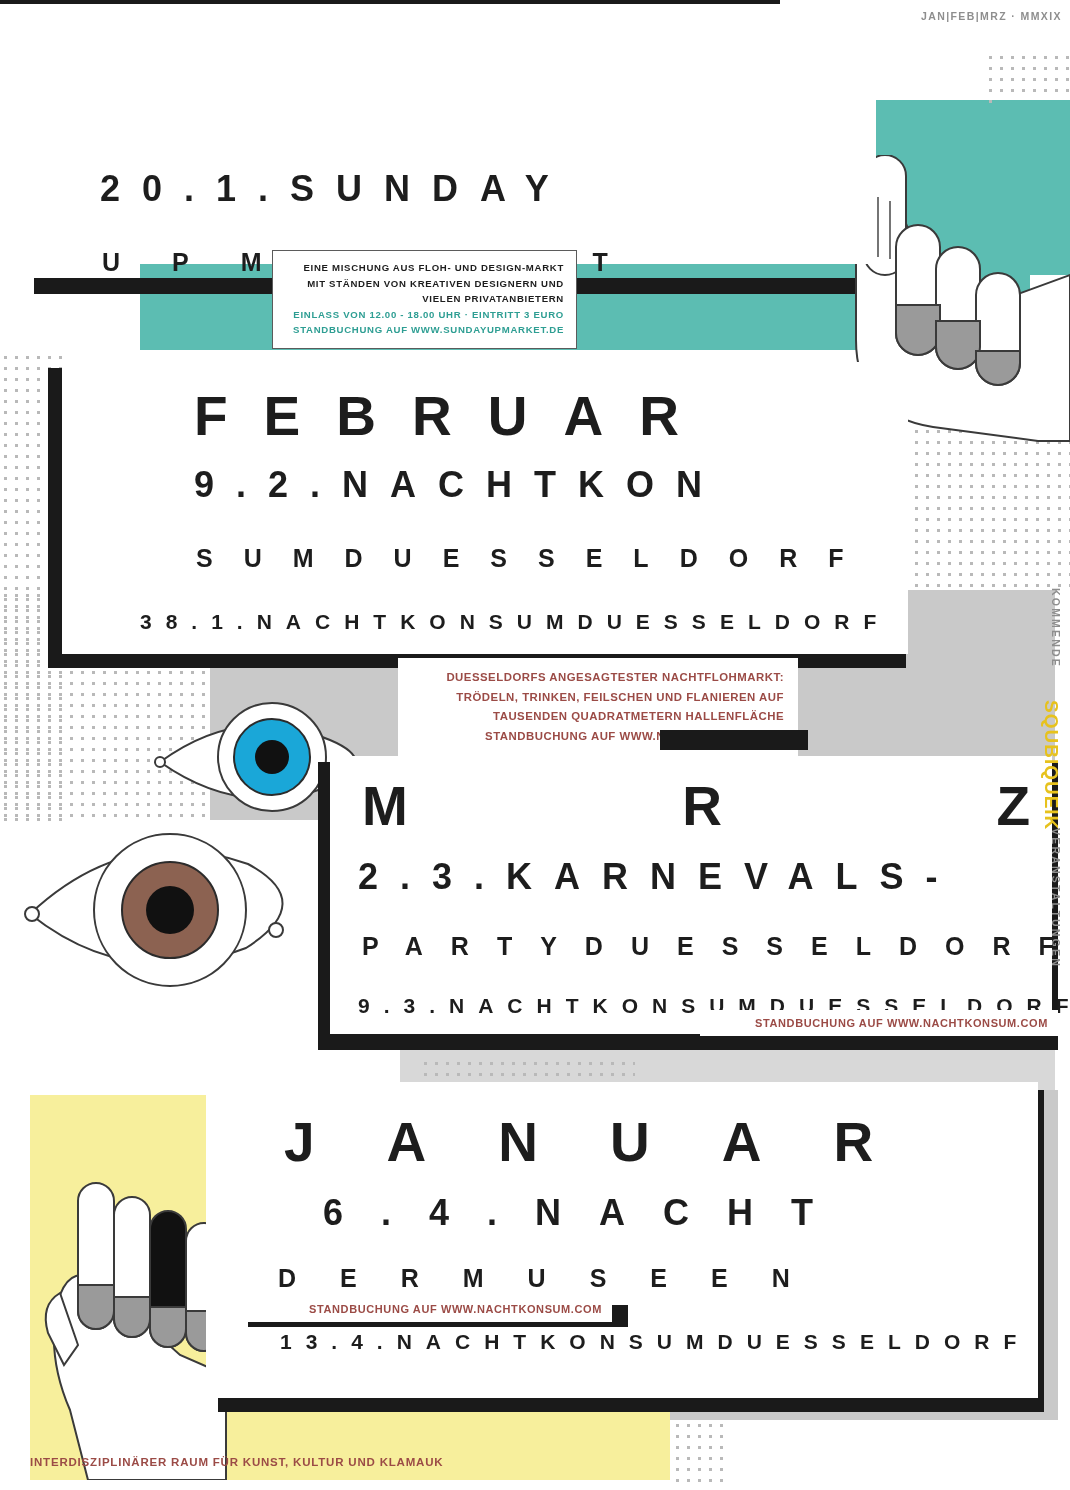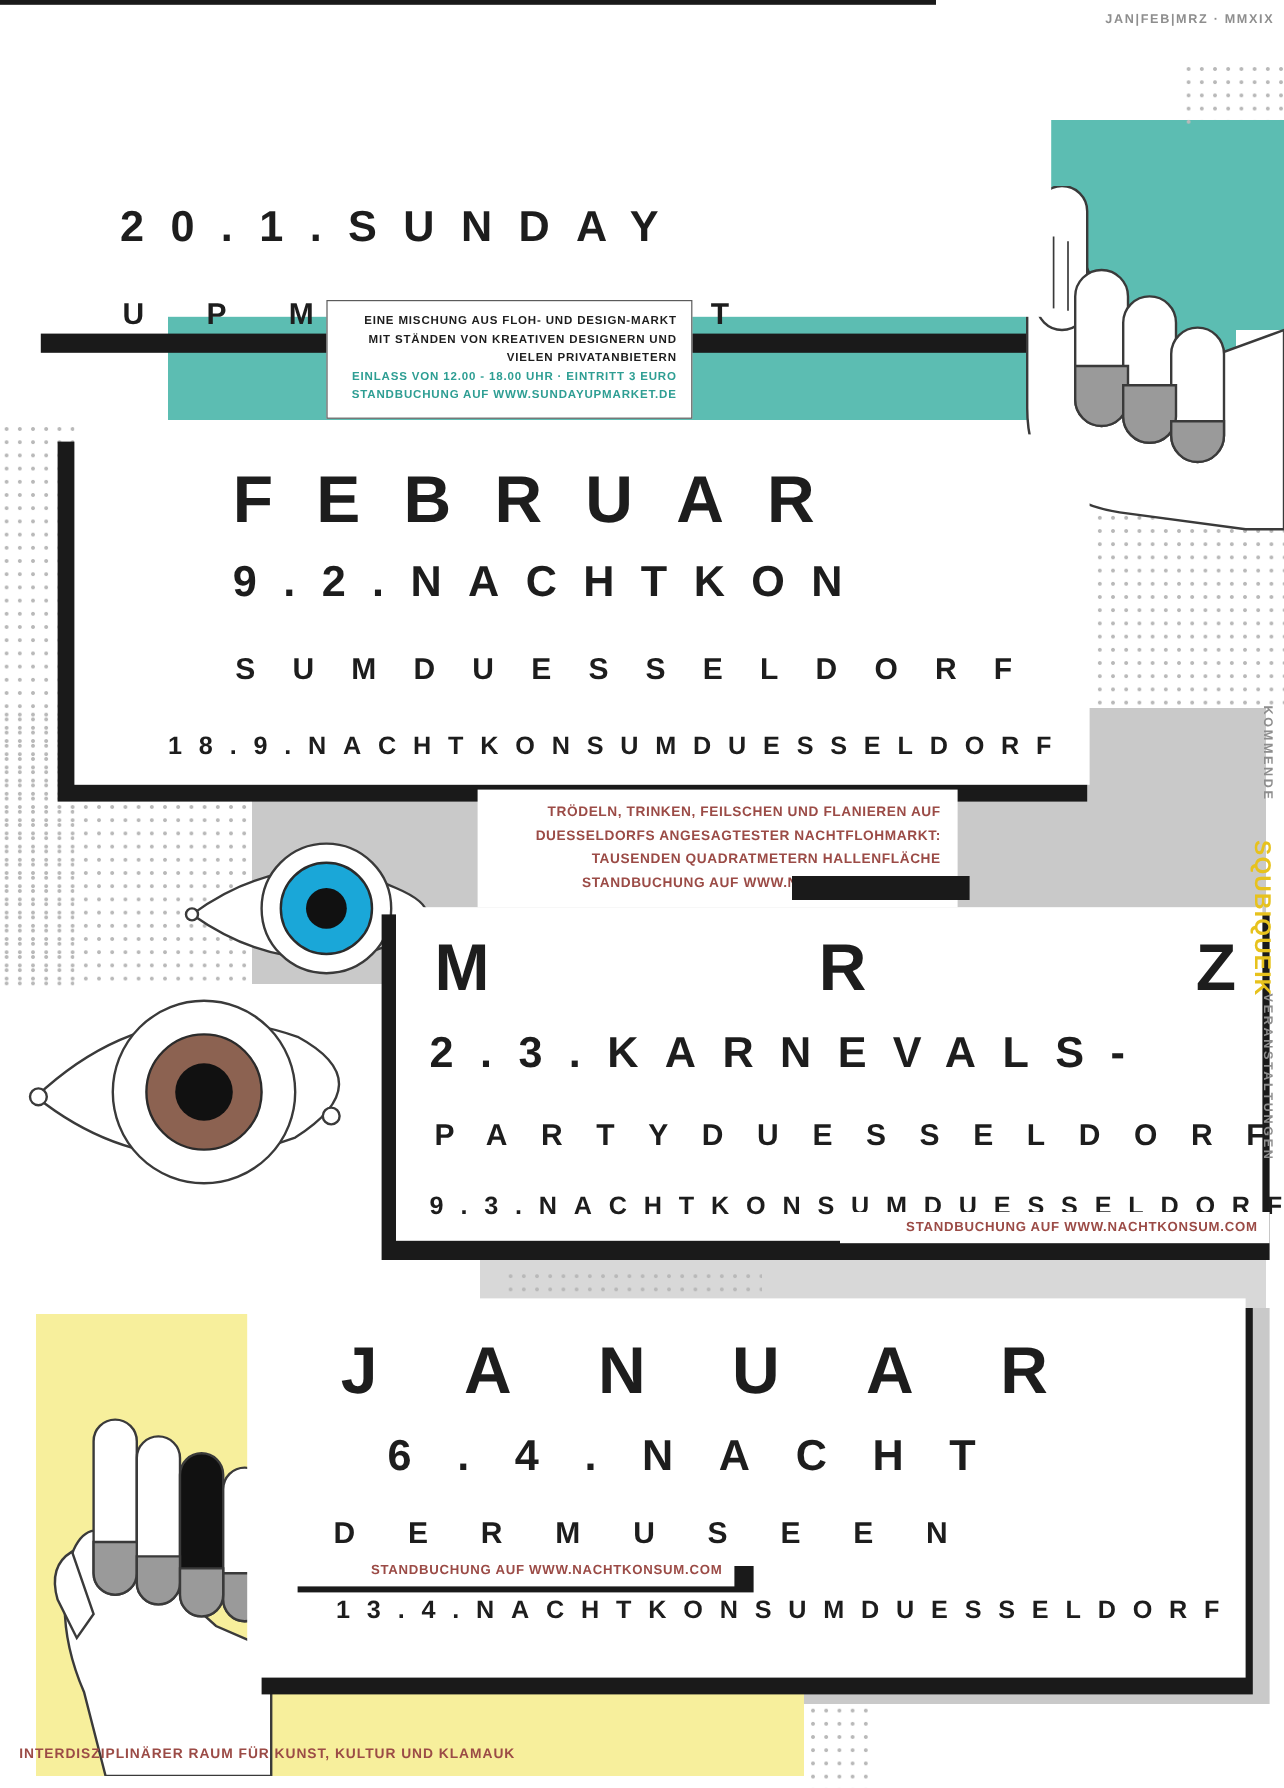--- a/index.html
+++ b/index.html
@@ -82,21 +82,21 @@
   
   .topright{
     position:absolute;
     right:8px;top:10px;
     font-size:10.5px;font-weight:bold;
     letter-spacing:1.4px;color:#8e8e8e;
     white-space:nowrap;
   }
   .bottomline{
     position:absolute;
-    left:16px;bottom:22px;
+    left:30px;bottom:22px;
     font-size:11.5px;font-weight:bold;
     letter-spacing:0.8px;color:#9b4b46;
     white-space:nowrap;
     text-transform:uppercase;
   }
   .topbar{position:absolute;left:0;top:0;width:780px;height:4px;background:#1a1a1a;}
 
   
   .rail{
     position:absolute;
@@ -208,26 +208,26 @@
     <div>vielen Privatanbietern</div>
     <div class="teal-t">Einlass von 12.00 - 18.00 Uhr · Eintritt 3 Euro</div>
     <div class="teal-t">Standbuchung auf www.sundayupmarket.de</div>
   </div>
 
   <div class="abs blk" style="left:48px;top:368px;width:858px;height:300px;"></div>
   <div class="card" style="left:62px;top:362px;width:846px;height:292px;">
     <div class="month m-title" style="position:absolute;left:132px;top:22px;letter-spacing:36px;">FEBRUAR</div>
     <div class="month m-line2" style="position:absolute;left:132px;top:102px;letter-spacing:22px;">9.2.NACHTKON</div>
     <div class="month m-line3" style="position:absolute;left:134px;top:182px;letter-spacing:31px;">SUMDUESSELDORF</div>
-    <div class="month m-line4" style="position:absolute;left:78px;top:248px;letter-spacing:14px;">18.9.NACHTKONSUMDUESSELDORF</div>
+    <div class="month m-line4" style="position:absolute;left:78px;top:248px;letter-spacing:14px;">38.1.NACHTKONSUMDUESSELDORF</div>
   </div>
 
   <div class="info info-red" style="left:398px;top:658px;width:400px;background:#ffffff;border:none;padding:10px 14px;">
+    <div>Duesseldorfs angesagtester Nachtflohmarkt:</div>
     <div>Trödeln, Trinken, Feilschen und Flanieren auf</div>
-    <div>Duesseldorfs angesagtester Nachtflohmarkt:</div>
     <div>tausenden Quadratmetern Hallenfläche</div>
     <div>Standbuchung auf www.nachtkonsum.com</div>
   </div>
   <div class="abs blk" style="left:660px;top:730px;width:148px;height:20px;"></div>
 
   <div class="abs blk" style="left:318px;top:762px;width:740px;height:288px;"></div>
   <div class="card" style="left:330px;top:756px;width:722px;height:278px;">
     <div class="month m-title spread" style="position:absolute;left:32px;top:18px;width:668px;">
       <span>M</span>
       <span>R</span>

